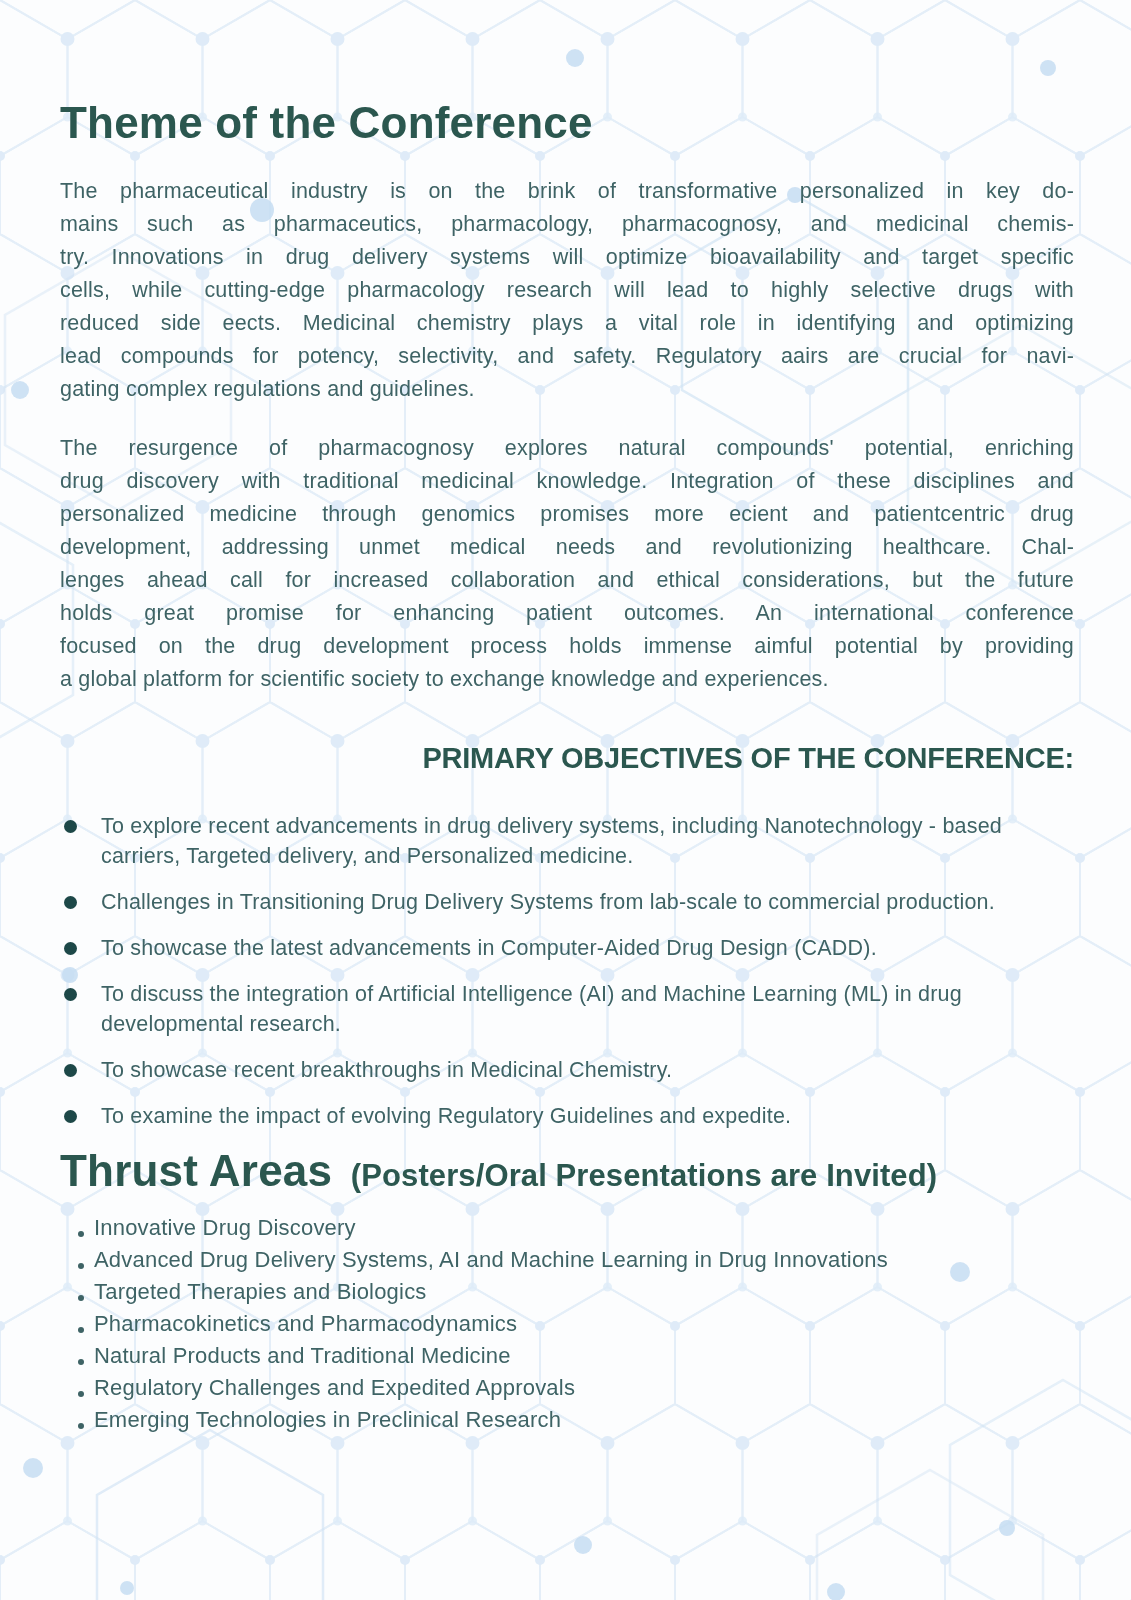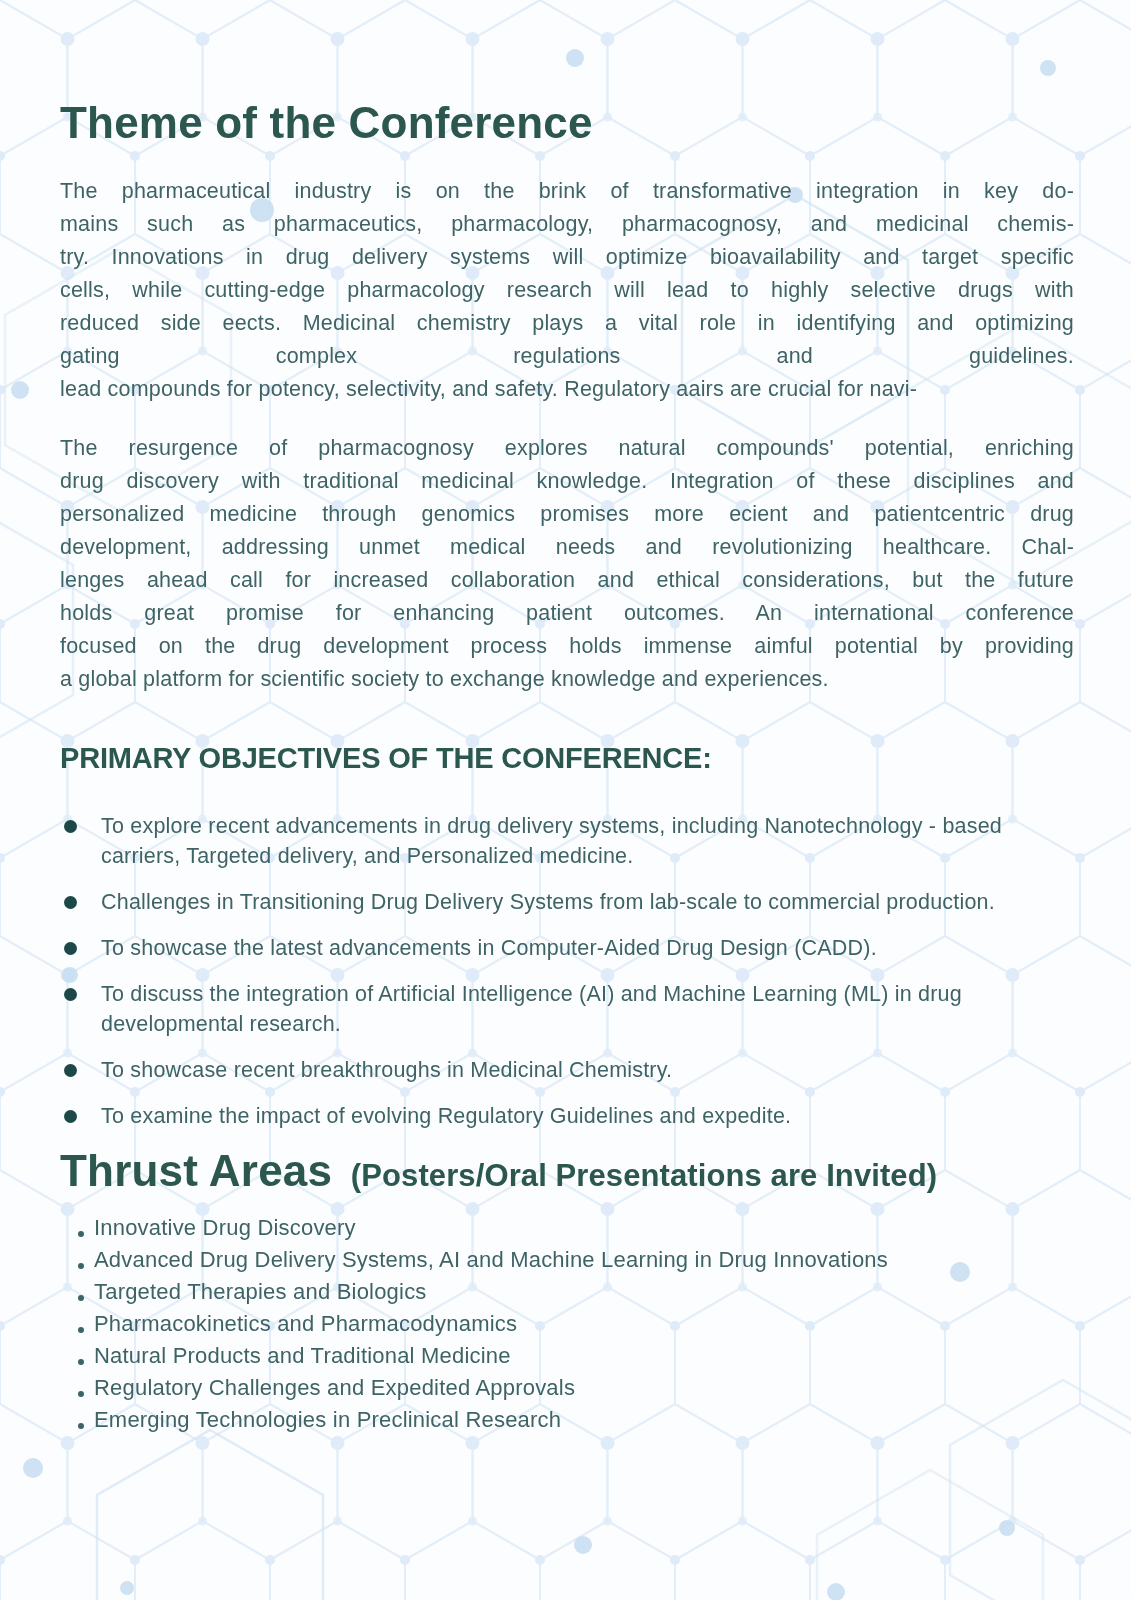--- a/index.html
+++ b/index.html
@@ -44,20 +44,21 @@
     text-align-last:justify;
     white-space:normal;
   }
   .para .line:last-child{text-align-last:left;}
   h2.objectives-heading{
     margin-top:46px;
     font-size:29px;
     font-weight:800;
     letter-spacing:-.2px;
     color:var(--heading);
+    text-align:right;
   }
   ul.objectives{margin-top:36px;list-style:none;}
   ul.objectives li{
     display:flex;
     align-items:flex-start;
     margin-bottom:16px;
     font-size:21.5px;
     line-height:30px;
     letter-spacing:.2px;
   }
@@ -135,27 +136,27 @@
       <circle class="nd" cx="33" cy="1468" r="10"></circle>
     </g>
   </svg>
 
   <div class="content">
 
     <h1 class="title">Theme of the Conference</h1>
 
     <div class="para">
 
-    <div class="line">The pharmaceutical industry is on the brink of transformative integration in key do-</div>
+    <div class="line">The pharmaceutical industry is on the brink of transformative personalized in key do-</div>
         <div class="line">mains such as pharmaceutics, pharmacology, pharmacognosy, and medicinal chemis-</div>
         <div class="line">try. Innovations in drug delivery systems will optimize bioavailability and target specific</div>
         <div class="line">cells, while cutting-edge pharmacology research will lead to highly selective drugs with</div>
         <div class="line">reduced side eects. Medicinal chemistry plays a vital role in identifying and optimizing</div>
+        <div class="line">lead compounds for potency, selectivity, and safety. Regulatory aairs are crucial for navi-</div>
         <div class="line">gating complex regulations and guidelines.</div>
-        <div class="line">lead compounds for potency, selectivity, and safety. Regulatory aairs are crucial for navi-</div>
       </div>
 
     <div class="para">
 
     <div class="line">The resurgence of pharmacognosy explores natural compounds' potential, enriching</div>
         <div class="line">drug discovery with traditional medicinal knowledge. Integration of these disciplines and</div>
         <div class="line">personalized medicine through genomics promises more ecient and patientcentric drug</div>
         <div class="line">development, addressing unmet medical needs and revolutionizing healthcare. Chal-</div>
         <div class="line">lenges ahead call for increased collaboration and ethical considerations, but the future</div>
         <div class="line">holds great promise for enhancing patient outcomes. An international conference</div>

